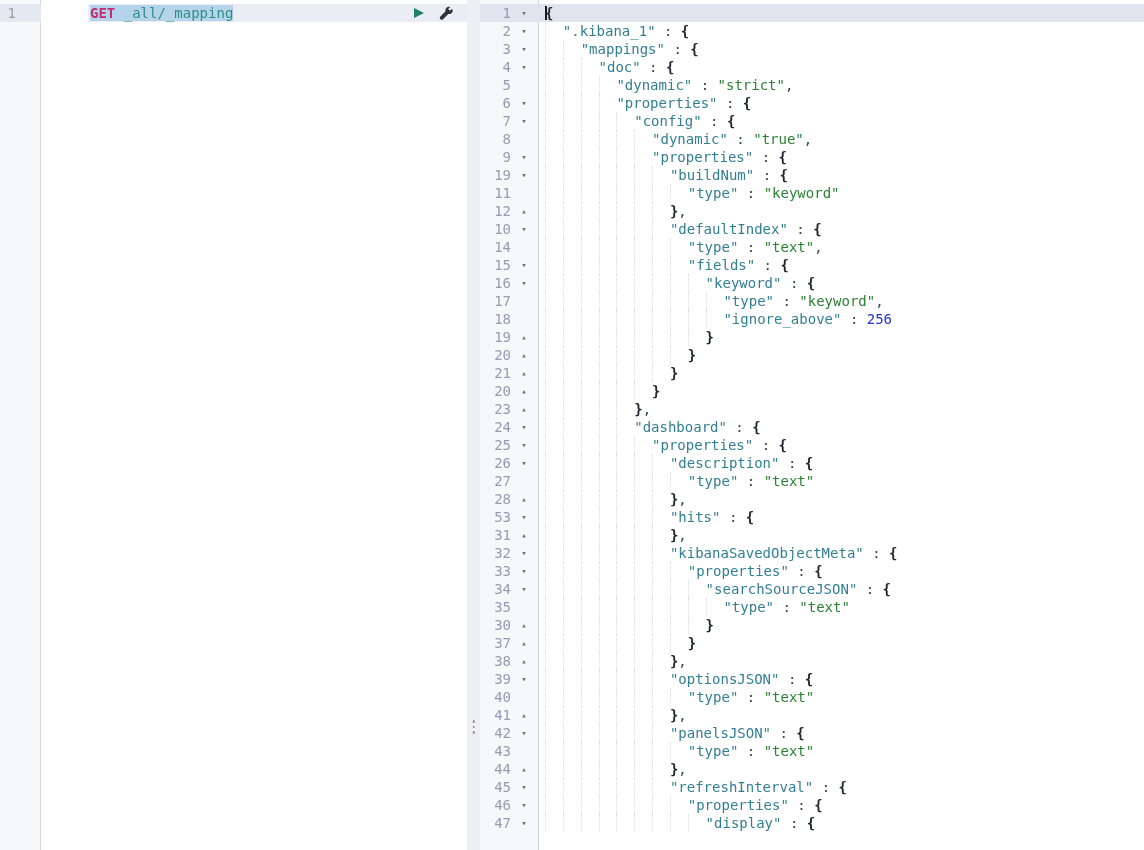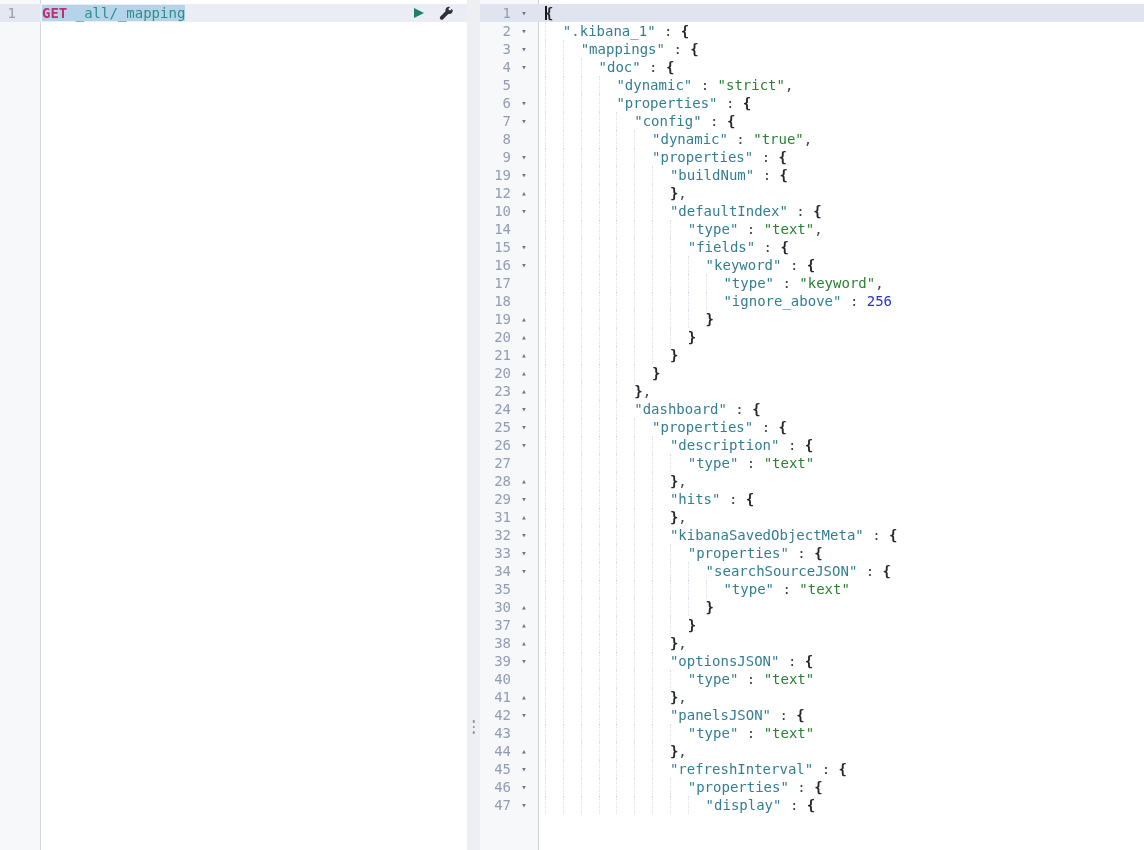--- a/index.html
+++ b/index.html
@@ -27,21 +27,21 @@
   .panel-right .gutter-strip{width:58px; border-right:1px solid var(--c-gutter-border);}
   .rows{position:absolute; left:0; right:0; top:4px;}
   .row{display:flex; height:18px; white-space:pre;}
   .gcell{flex:none; position:relative; text-align:right; box-sizing:border-box; user-select:none;}
   .panel-left  .gcell{width:41px; padding-right:24px; color:var(--c-num-left);  border-right:1px solid transparent; margin-right:-1px;}
   .panel-right .gcell{width:59px; padding-right:28px; color:var(--c-num-right);}
   .ccell{flex:1; position:relative; padding-left:6px;}
   .panel-left .ccell{padding-left:2px;}
   .row.active .ccell{background:var(--c-active-right);}
   .panel-right .row.active .gcell{background:var(--c-active-right);}
-  .panel-left  .row.active .ccell{background:var(--c-active-left);}
+  .panel-left  .row.active .ccell{background:var(--c-active-left);margin-left:48px;}
   .panel-left  .row.active .gcell{background:var(--c-active-left-gutter);}
   .fold{
     position:absolute; right:9px; top:0; width:12px; height:18px;
     font-size:9px; line-height:18px; text-align:center;
     color:var(--c-fold); cursor:pointer;
   }
   .ig{display:inline-block; width:2ch; height:18px; vertical-align:top;
       border-left:1px dotted var(--c-guide);}
   .tk-k{color:var(--c-key);}
   .tk-s{color:var(--c-str);}
@@ -96,38 +96,39 @@
         <div class="row active"><div class="gcell"><span>1</span><span class="fold">▾</span></div><div class="ccell"><span class="cursor"></span><span class="tk-b">{</span></div></div>
         <div class="row"><div class="gcell"><span>2</span><span class="fold">▾</span></div><div class="ccell"><span class="ig"></span><span class="tk-k">".kibana_1"</span><span class="tk-p"> : </span><span class="tk-b">{</span></div></div>
         <div class="row"><div class="gcell"><span>3</span><span class="fold">▾</span></div><div class="ccell"><span class="ig"></span><span class="ig"></span><span class="tk-k">"mappings"</span><span class="tk-p"> : </span><span class="tk-b">{</span></div></div>
         <div class="row"><div class="gcell"><span>4</span><span class="fold">▾</span></div><div class="ccell"><span class="ig"></span><span class="ig"></span><span class="ig"></span><span class="tk-k">"doc"</span><span class="tk-p"> : </span><span class="tk-b">{</span></div></div>
         <div class="row"><div class="gcell"><span>5</span></div><div class="ccell"><span class="ig"></span><span class="ig"></span><span class="ig"></span><span class="ig"></span><span class="tk-k">"dynamic"</span><span class="tk-p"> : </span><span class="tk-s">"strict"</span><span class="tk-p">,</span></div></div>
         <div class="row"><div class="gcell"><span>6</span><span class="fold">▾</span></div><div class="ccell"><span class="ig"></span><span class="ig"></span><span class="ig"></span><span class="ig"></span><span class="tk-k">"properties"</span><span class="tk-p"> : </span><span class="tk-b">{</span></div></div>
         <div class="row"><div class="gcell"><span>7</span><span class="fold">▾</span></div><div class="ccell"><span class="ig"></span><span class="ig"></span><span class="ig"></span><span class="ig"></span><span class="ig"></span><span class="tk-k">"config"</span><span class="tk-p"> : </span><span class="tk-b">{</span></div></div>
         <div class="row"><div class="gcell"><span>8</span></div><div class="ccell"><span class="ig"></span><span class="ig"></span><span class="ig"></span><span class="ig"></span><span class="ig"></span><span class="ig"></span><span class="tk-k">"dynamic"</span><span class="tk-p"> : </span><span class="tk-s">"true"</span><span class="tk-p">,</span></div></div>
         <div class="row"><div class="gcell"><span>9</span><span class="fold">▾</span></div><div class="ccell"><span class="ig"></span><span class="ig"></span><span class="ig"></span><span class="ig"></span><span class="ig"></span><span class="ig"></span><span class="tk-k">"properties"</span><span class="tk-p"> : </span><span class="tk-b">{</span></div></div>
         <div class="row"><div class="gcell"><span>19</span><span class="fold">▾</span></div><div class="ccell"><span class="ig"></span><span class="ig"></span><span class="ig"></span><span class="ig"></span><span class="ig"></span><span class="ig"></span><span class="ig"></span><span class="tk-k">"buildNum"</span><span class="tk-p"> : </span><span class="tk-b">{</span></div></div>
+        <div class="row"><div class="gcell"><span>11</span></div><div class="ccell"><span class="ig"></span><span class="ig"></span><span class="ig"></span><span class="ig"></span><span class="ig"></span><span class="ig"></span><span class="ig"></span><span class="ig"></span><span class="tk-k">"type"</span><span class="tk-p"> : </span><span class="tk-s">"keyword"</span></div></div>
         <div class="row"><div class="gcell"><span>12</span><span class="fold">▴</span></div><div class="ccell"><span class="ig"></span><span class="ig"></span><span class="ig"></span><span class="ig"></span><span class="ig"></span><span class="ig"></span><span class="ig"></span><span class="tk-b">}</span><span class="tk-p">,</span></div></div>
         <div class="row"><div class="gcell"><span>10</span><span class="fold">▾</span></div><div class="ccell"><span class="ig"></span><span class="ig"></span><span class="ig"></span><span class="ig"></span><span class="ig"></span><span class="ig"></span><span class="ig"></span><span class="tk-k">"defaultIndex"</span><span class="tk-p"> : </span><span class="tk-b">{</span></div></div>
         <div class="row"><div class="gcell"><span>14</span></div><div class="ccell"><span class="ig"></span><span class="ig"></span><span class="ig"></span><span class="ig"></span><span class="ig"></span><span class="ig"></span><span class="ig"></span><span class="ig"></span><span class="tk-k">"type"</span><span class="tk-p"> : </span><span class="tk-s">"text"</span><span class="tk-p">,</span></div></div>
         <div class="row"><div class="gcell"><span>15</span><span class="fold">▾</span></div><div class="ccell"><span class="ig"></span><span class="ig"></span><span class="ig"></span><span class="ig"></span><span class="ig"></span><span class="ig"></span><span class="ig"></span><span class="ig"></span><span class="tk-k">"fields"</span><span class="tk-p"> : </span><span class="tk-b">{</span></div></div>
         <div class="row"><div class="gcell"><span>16</span><span class="fold">▾</span></div><div class="ccell"><span class="ig"></span><span class="ig"></span><span class="ig"></span><span class="ig"></span><span class="ig"></span><span class="ig"></span><span class="ig"></span><span class="ig"></span><span class="ig"></span><span class="tk-k">"keyword"</span><span class="tk-p"> : </span><span class="tk-b">{</span></div></div>
         <div class="row"><div class="gcell"><span>17</span></div><div class="ccell"><span class="ig"></span><span class="ig"></span><span class="ig"></span><span class="ig"></span><span class="ig"></span><span class="ig"></span><span class="ig"></span><span class="ig"></span><span class="ig"></span><span class="ig"></span><span class="tk-k">"type"</span><span class="tk-p"> : </span><span class="tk-s">"keyword"</span><span class="tk-p">,</span></div></div>
         <div class="row"><div class="gcell"><span>18</span></div><div class="ccell"><span class="ig"></span><span class="ig"></span><span class="ig"></span><span class="ig"></span><span class="ig"></span><span class="ig"></span><span class="ig"></span><span class="ig"></span><span class="ig"></span><span class="ig"></span><span class="tk-k">"ignore_above"</span><span class="tk-p"> : </span><span class="tk-n">256</span></div></div>
         <div class="row"><div class="gcell"><span>19</span><span class="fold">▴</span></div><div class="ccell"><span class="ig"></span><span class="ig"></span><span class="ig"></span><span class="ig"></span><span class="ig"></span><span class="ig"></span><span class="ig"></span><span class="ig"></span><span class="ig"></span><span class="tk-b">}</span></div></div>
         <div class="row"><div class="gcell"><span>20</span><span class="fold">▴</span></div><div class="ccell"><span class="ig"></span><span class="ig"></span><span class="ig"></span><span class="ig"></span><span class="ig"></span><span class="ig"></span><span class="ig"></span><span class="ig"></span><span class="tk-b">}</span></div></div>
         <div class="row"><div class="gcell"><span>21</span><span class="fold">▴</span></div><div class="ccell"><span class="ig"></span><span class="ig"></span><span class="ig"></span><span class="ig"></span><span class="ig"></span><span class="ig"></span><span class="ig"></span><span class="tk-b">}</span></div></div>
         <div class="row"><div class="gcell"><span>20</span><span class="fold">▴</span></div><div class="ccell"><span class="ig"></span><span class="ig"></span><span class="ig"></span><span class="ig"></span><span class="ig"></span><span class="ig"></span><span class="tk-b">}</span></div></div>
         <div class="row"><div class="gcell"><span>23</span><span class="fold">▴</span></div><div class="ccell"><span class="ig"></span><span class="ig"></span><span class="ig"></span><span class="ig"></span><span class="ig"></span><span class="tk-b">}</span><span class="tk-p">,</span></div></div>
         <div class="row"><div class="gcell"><span>24</span><span class="fold">▾</span></div><div class="ccell"><span class="ig"></span><span class="ig"></span><span class="ig"></span><span class="ig"></span><span class="ig"></span><span class="tk-k">"dashboard"</span><span class="tk-p"> : </span><span class="tk-b">{</span></div></div>
         <div class="row"><div class="gcell"><span>25</span><span class="fold">▾</span></div><div class="ccell"><span class="ig"></span><span class="ig"></span><span class="ig"></span><span class="ig"></span><span class="ig"></span><span class="ig"></span><span class="tk-k">"properties"</span><span class="tk-p"> : </span><span class="tk-b">{</span></div></div>
         <div class="row"><div class="gcell"><span>26</span><span class="fold">▾</span></div><div class="ccell"><span class="ig"></span><span class="ig"></span><span class="ig"></span><span class="ig"></span><span class="ig"></span><span class="ig"></span><span class="ig"></span><span class="tk-k">"description"</span><span class="tk-p"> : </span><span class="tk-b">{</span></div></div>
         <div class="row"><div class="gcell"><span>27</span></div><div class="ccell"><span class="ig"></span><span class="ig"></span><span class="ig"></span><span class="ig"></span><span class="ig"></span><span class="ig"></span><span class="ig"></span><span class="ig"></span><span class="tk-k">"type"</span><span class="tk-p"> : </span><span class="tk-s">"text"</span></div></div>
         <div class="row"><div class="gcell"><span>28</span><span class="fold">▴</span></div><div class="ccell"><span class="ig"></span><span class="ig"></span><span class="ig"></span><span class="ig"></span><span class="ig"></span><span class="ig"></span><span class="ig"></span><span class="tk-b">}</span><span class="tk-p">,</span></div></div>
-        <div class="row"><div class="gcell"><span>29</span><span class="fold">▾</span></div><div class="ccell"><span class="ig"></span><span class="ig"></span><span class="ig"></span><span class="ig"></span><span class="ig"></span><span class="ig"></span><span class="ig"></span><span class="tk-k">"hits"</span><span class="tk-p"> : </span><span class="tk-b">{</span></div></div>
+        <div class="row"><div class="gcell"><span>53</span><span class="fold">▾</span></div><div class="ccell"><span class="ig"></span><span class="ig"></span><span class="ig"></span><span class="ig"></span><span class="ig"></span><span class="ig"></span><span class="ig"></span><span class="tk-k">"hits"</span><span class="tk-p"> : </span><span class="tk-b">{</span></div></div>
         <div class="row"><div class="gcell"><span>31</span><span class="fold">▴</span></div><div class="ccell"><span class="ig"></span><span class="ig"></span><span class="ig"></span><span class="ig"></span><span class="ig"></span><span class="ig"></span><span class="ig"></span><span class="tk-b">}</span><span class="tk-p">,</span></div></div>
         <div class="row"><div class="gcell"><span>32</span><span class="fold">▾</span></div><div class="ccell"><span class="ig"></span><span class="ig"></span><span class="ig"></span><span class="ig"></span><span class="ig"></span><span class="ig"></span><span class="ig"></span><span class="tk-k">"kibanaSavedObjectMeta"</span><span class="tk-p"> : </span><span class="tk-b">{</span></div></div>
         <div class="row"><div class="gcell"><span>33</span><span class="fold">▾</span></div><div class="ccell"><span class="ig"></span><span class="ig"></span><span class="ig"></span><span class="ig"></span><span class="ig"></span><span class="ig"></span><span class="ig"></span><span class="ig"></span><span class="tk-k">"properties"</span><span class="tk-p"> : </span><span class="tk-b">{</span></div></div>
         <div class="row"><div class="gcell"><span>34</span><span class="fold">▾</span></div><div class="ccell"><span class="ig"></span><span class="ig"></span><span class="ig"></span><span class="ig"></span><span class="ig"></span><span class="ig"></span><span class="ig"></span><span class="ig"></span><span class="ig"></span><span class="tk-k">"searchSourceJSON"</span><span class="tk-p"> : </span><span class="tk-b">{</span></div></div>
         <div class="row"><div class="gcell"><span>35</span></div><div class="ccell"><span class="ig"></span><span class="ig"></span><span class="ig"></span><span class="ig"></span><span class="ig"></span><span class="ig"></span><span class="ig"></span><span class="ig"></span><span class="ig"></span><span class="ig"></span><span class="tk-k">"type"</span><span class="tk-p"> : </span><span class="tk-s">"text"</span></div></div>
         <div class="row"><div class="gcell"><span>30</span><span class="fold">▴</span></div><div class="ccell"><span class="ig"></span><span class="ig"></span><span class="ig"></span><span class="ig"></span><span class="ig"></span><span class="ig"></span><span class="ig"></span><span class="ig"></span><span class="ig"></span><span class="tk-b">}</span></div></div>
         <div class="row"><div class="gcell"><span>37</span><span class="fold">▴</span></div><div class="ccell"><span class="ig"></span><span class="ig"></span><span class="ig"></span><span class="ig"></span><span class="ig"></span><span class="ig"></span><span class="ig"></span><span class="ig"></span><span class="tk-b">}</span></div></div>
         <div class="row"><div class="gcell"><span>38</span><span class="fold">▴</span></div><div class="ccell"><span class="ig"></span><span class="ig"></span><span class="ig"></span><span class="ig"></span><span class="ig"></span><span class="ig"></span><span class="ig"></span><span class="tk-b">}</span><span class="tk-p">,</span></div></div>
         <div class="row"><div class="gcell"><span>39</span><span class="fold">▾</span></div><div class="ccell"><span class="ig"></span><span class="ig"></span><span class="ig"></span><span class="ig"></span><span class="ig"></span><span class="ig"></span><span class="ig"></span><span class="tk-k">"optionsJSON"</span><span class="tk-p"> : </span><span class="tk-b">{</span></div></div>
         <div class="row"><div class="gcell"><span>40</span></div><div class="ccell"><span class="ig"></span><span class="ig"></span><span class="ig"></span><span class="ig"></span><span class="ig"></span><span class="ig"></span><span class="ig"></span><span class="ig"></span><span class="tk-k">"type"</span><span class="tk-p"> : </span><span class="tk-s">"text"</span></div></div>

